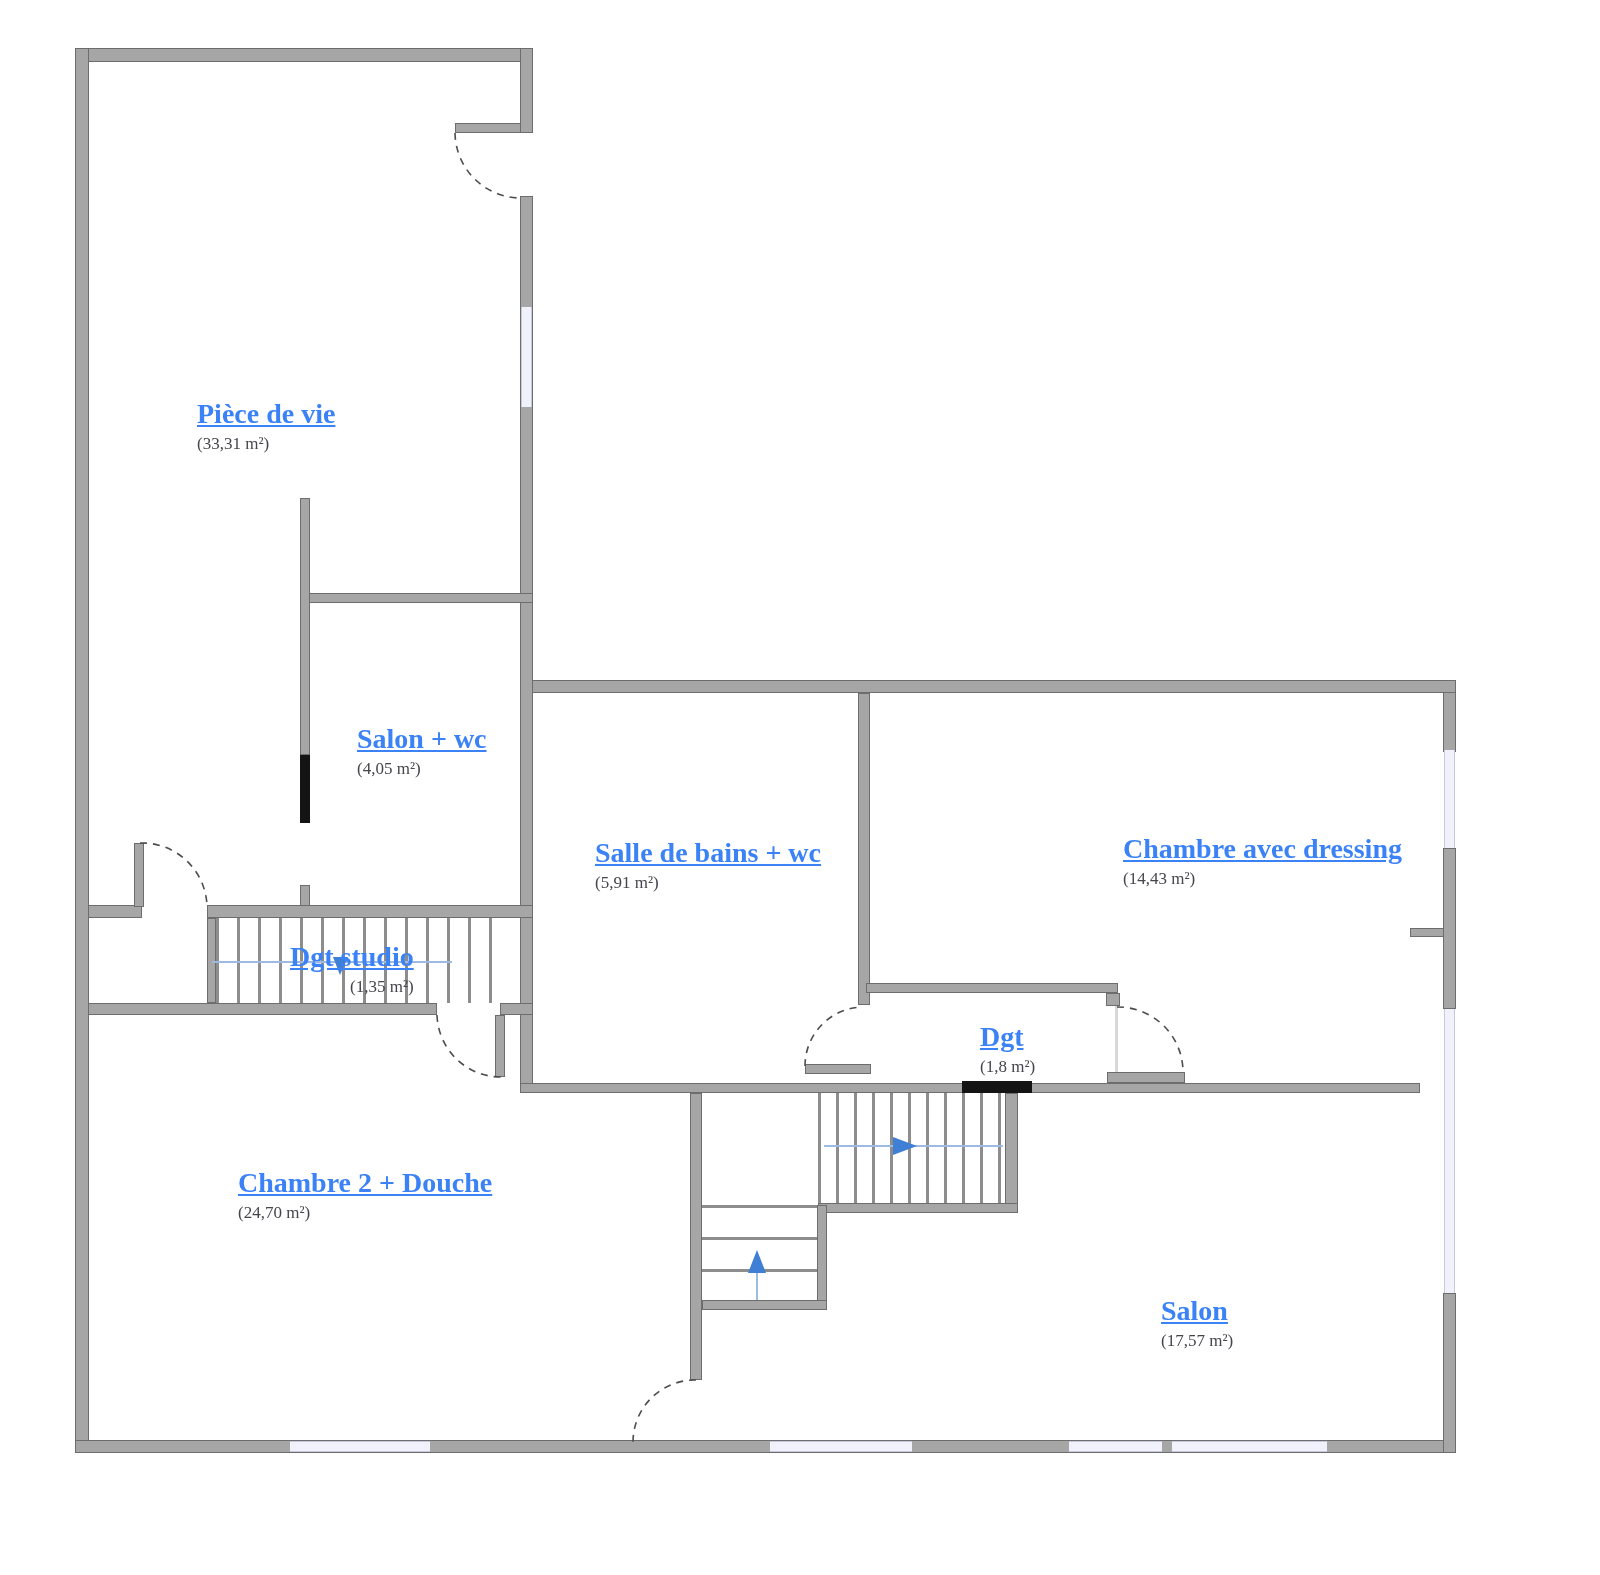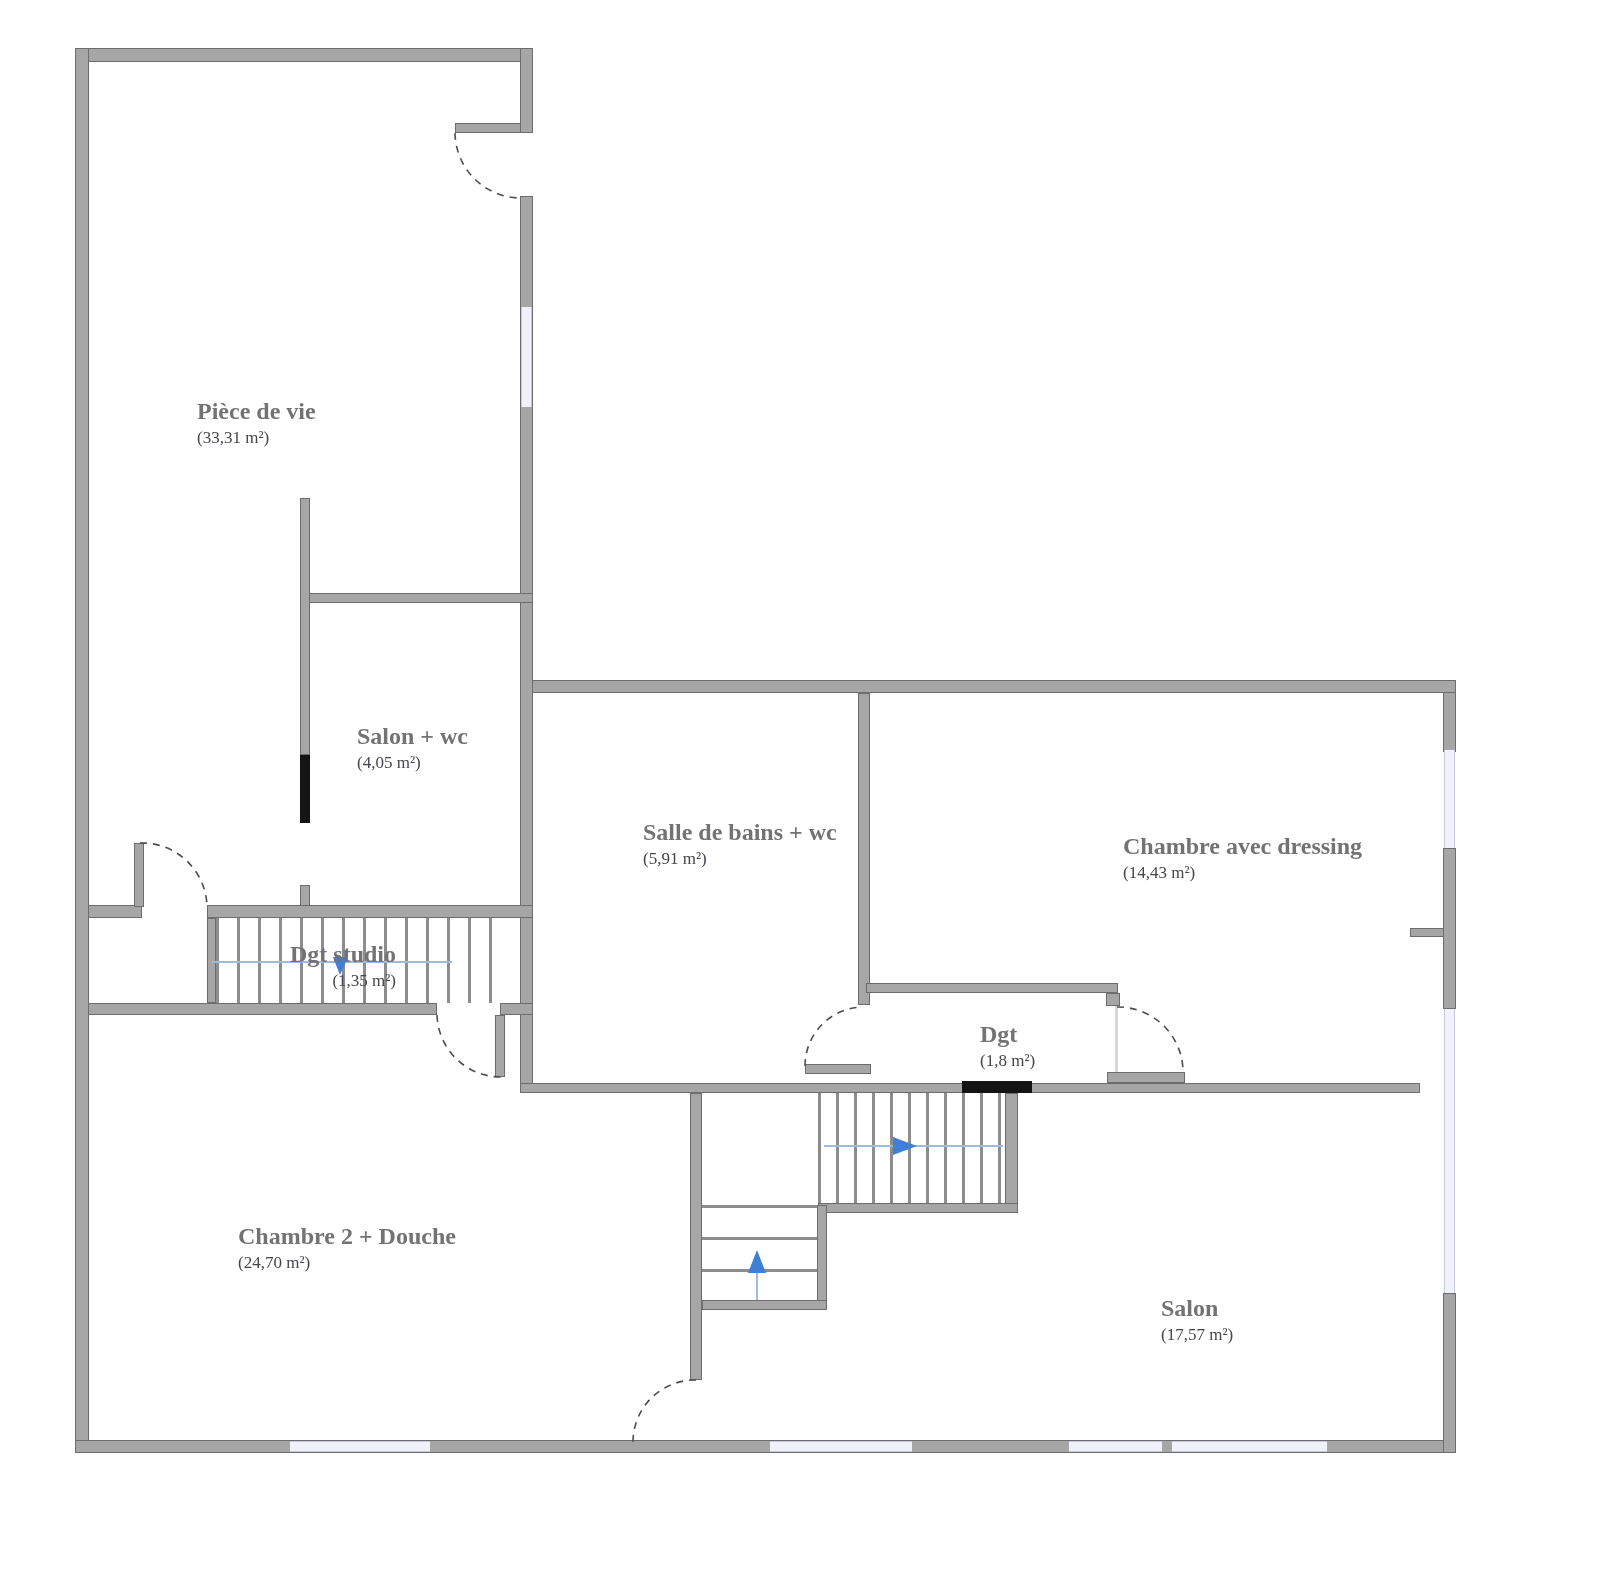--- a/index.html
+++ b/index.html
@@ -10,21 +10,21 @@
   .wall{position:absolute;background:#a6a6a6;border:1px solid #6d6d6d;box-sizing:border-box;}
   .wallb{position:absolute;background:#141414;box-sizing:border-box;}
   .win{position:absolute;background:#f0f1fb;border-left:1px solid #c6c9dd;border-right:1px solid #c6c9dd;box-sizing:border-box;}
   .winh{position:absolute;background:#f0f1fb;border-top:1px solid #c6c9dd;border-bottom:1px solid #c6c9dd;box-sizing:border-box;}
   .leaf{position:absolute;background:#a6a6a6;border:1px solid #6d6d6d;box-sizing:border-box;}
   .leafthin{position:absolute;background:#d8d8d8;box-sizing:border-box;}
   .stairs-v{position:absolute;background:repeating-linear-gradient(to right,#8d8d8d 0 3px,transparent 3px 21px);}
   .stairs-v2{position:absolute;background:repeating-linear-gradient(to right,#8d8d8d 0 3px,transparent 3px 18px);}
   .stairs-h{position:absolute;background:repeating-linear-gradient(to bottom,#8d8d8d 0 3px,transparent 3px 32px);}
   .lbl{position:absolute;white-space:nowrap;line-height:1.35;}
-  .lbl .nm{display:block;font-weight:bold;font-size:24px;color:#737373;}
+  .lbl .nm{display:block;font-weight:bold;font-size:28px;color:#3b82f6;text-decoration:underline;}
   .lbl .ar{display:block;font-size:17px;color:#45454d;}
   svg.overlay{position:absolute;left:0;top:0;pointer-events:none;}
 </style>
 </head>
 <body>
 
 <div id="plan">
 
   <div class="wall" style="left:75px;top:48px;width:458px;height:14px;"></div>
   <div class="wall" style="left:75px;top:48px;width:14px;height:1405px;"></div>
@@ -104,37 +104,37 @@
   </svg>
 
   <div class="lbl" style="left:197px;top:395px;">
     <span class="nm">Pièce de vie</span>
     <span class="ar">(33,31 m²)</span>
   </div>
   <div class="lbl" style="left:357px;top:720px;">
     <span class="nm">Salon + wc</span>
     <span class="ar">(4,05 m²)</span>
   </div>
-  <div class="lbl" style="left:595px;top:816px;margin-left:48px;">
+  <div class="lbl" style="left:595px;top:834px;">
     <span class="nm">Salle de bains + wc</span>
     <span class="ar">(5,91 m²)</span>
   </div>
   <div class="lbl" style="left:1123px;top:830px;">
     <span class="nm">Chambre avec dressing</span>
     <span class="ar">(14,43 m²)</span>
   </div>
   <div class="lbl" style="left:290px;top:938px;text-align:right;">
     <span class="nm">Dgt studio</span>
     <span class="ar">(1,35 m²)</span>
   </div>
   <div class="lbl" style="left:980px;top:1018px;">
     <span class="nm">Dgt</span>
     <span class="ar">(1,8 m²)</span>
   </div>
-  <div class="lbl" style="left:238px;top:1220px;">
+  <div class="lbl" style="left:238px;top:1164px;">
     <span class="nm">Chambre 2 + Douche</span>
     <span class="ar">(24,70 m²)</span>
   </div>
   <div class="lbl" style="left:1137px;top:1292px;margin-left:24px;">
     <span class="nm">Salon</span>
     <span class="ar">(17,57 m²)</span>
   </div>
 
 </div>
 

